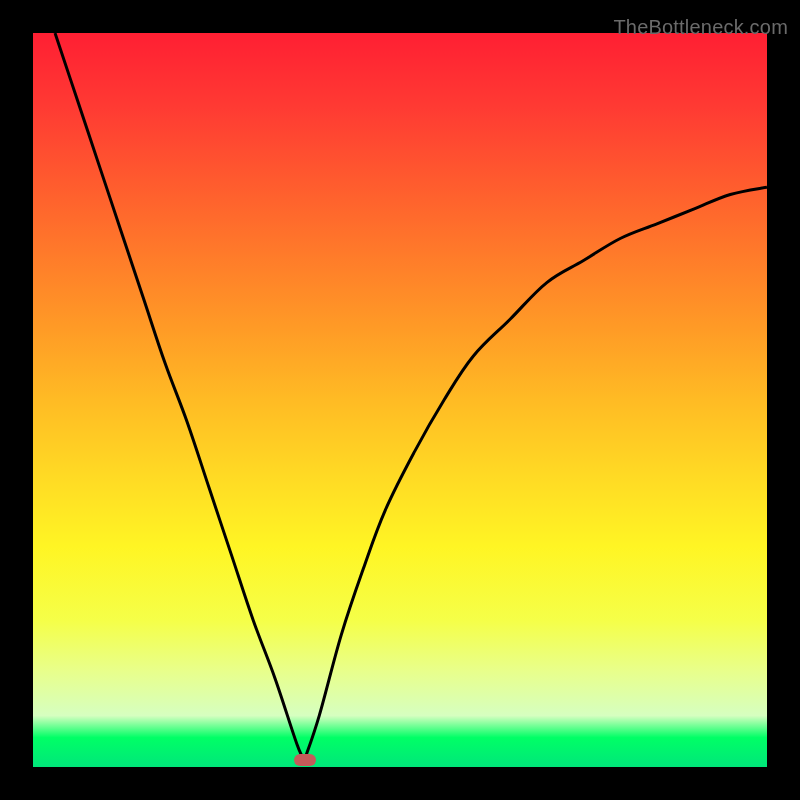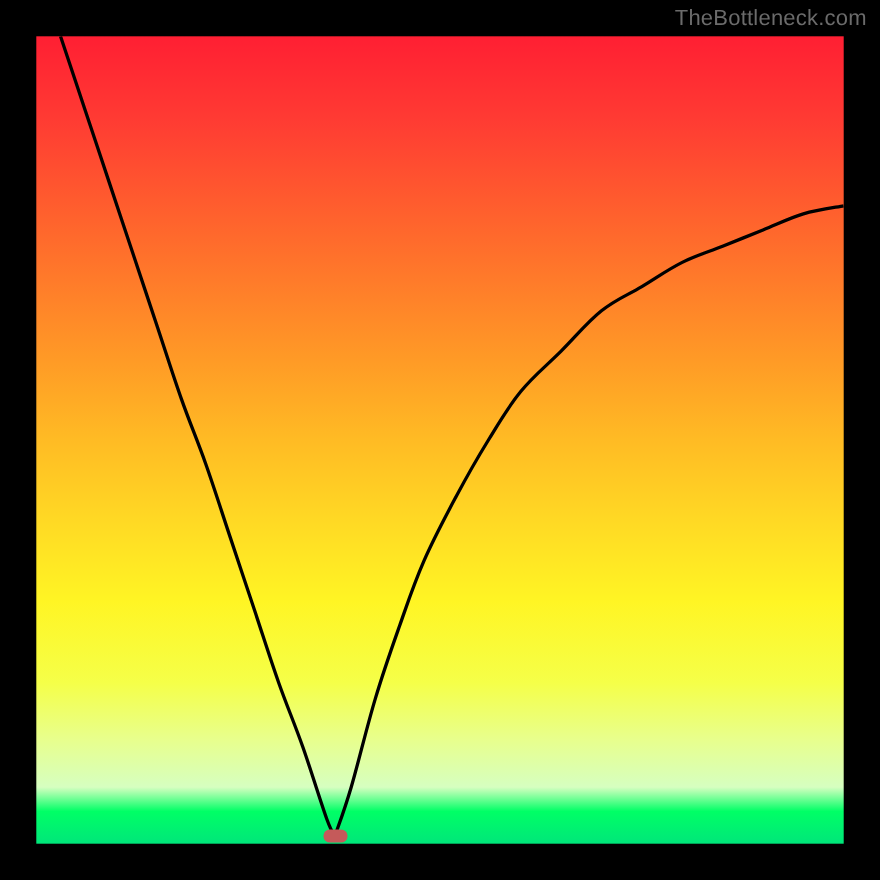--- a/index.html
+++ b/index.html
@@ -44,21 +44,21 @@
     position: absolute;
     width: 22px;
     height: 12px;
     border-radius: 6px;
     background: #c55a5a;
     transform: translate(-50%, -50%);
     pointer-events: none;
   }
   .watermark {
     position: absolute;
-    top: 6px;
+    top: 16px;
     right: 12px;
     font-family: Arial, Helvetica, sans-serif;
     font-size: 20px;
     color: #6b6b6b;
     letter-spacing: 0.2px;
     pointer-events: none;
     margin-left: 28px;
   }
 </style>
 </head>

